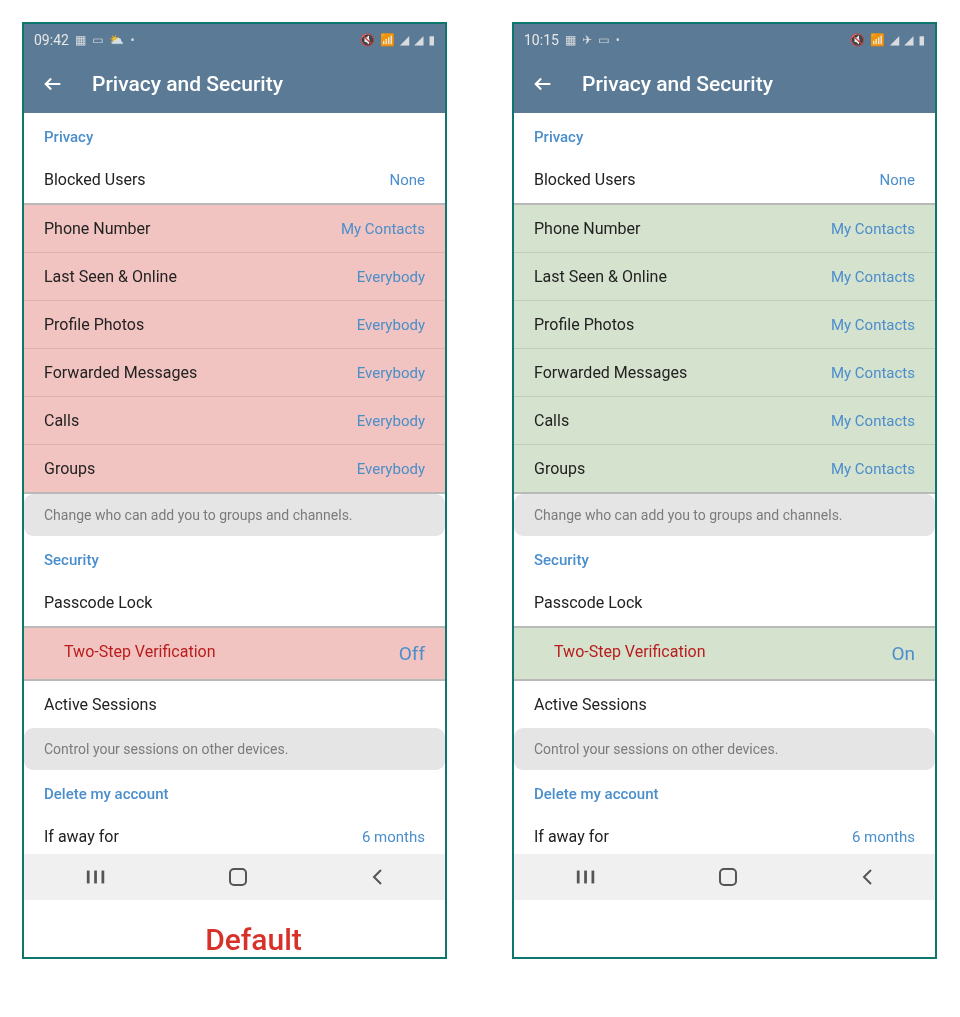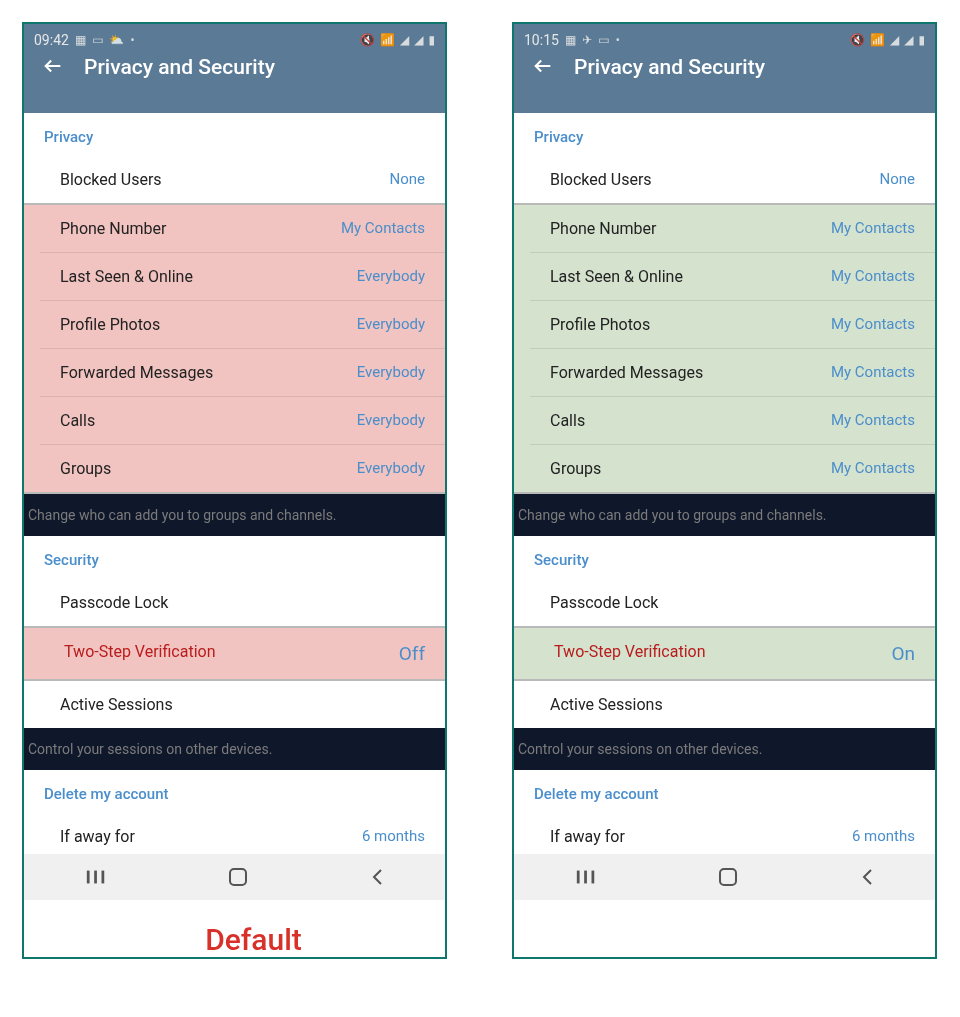--- a/index.html
+++ b/index.html
@@ -35,51 +35,52 @@
     font-weight: 400;
   }
   .status-left { display: flex; align-items: center; gap: 6px; }
   .status-right { display: flex; align-items: center; gap: 5px; }
   .status-icon { font-size: 12px; opacity: 0.9; }
   .header {
     height: 58px;
     background: #5a7a95;
     color: #fff;
     display: flex;
-    align-items: flex-start;
+    align-items: center;
     padding: 0 18px;
-    gap: 20px;
+    gap: 28px;
   }
   .back-icon svg { display: block; }
   .header-title { font-size: 21px; font-weight: 500; }
   .section-header {
     padding: 15px 20px 10px 20px;
     color: #4a8ecb;
     font-size: 15px;
     font-weight: 500;
   }
   .row {
     display: flex;
     justify-content: space-between;
+    align-items: center;
     padding: 14px 20px;
     font-size: 16px;
-    margin-left: 16px;
   }
   .row .label { color: #222; }
   .row .value { color: #4a8ecb; font-size: 15px; }
   .hl-red { background: #f2c4c1; border: 2px solid #b9b9b9; border-left: none; border-right: none; }
   .hl-green { background: #d5e2ce; border: 2px solid #b9b9b9; border-left: none; border-right: none; }
   .hl-group { }
   .hl-group .row { border-bottom: 1px solid rgba(0,0,0,0.09); }
   .hl-group .row:last-child { border-bottom: none; }
   .note {
-    background: #0f172a;
+    background: #e5e5e5;
     color: #7b7b7b;
     font-size: 14px;
-    padding: 13px 4px;
+    padding: 13px 20px;
+    border-radius: 9px;
   }
   .nav-bar {
     height: 46px;
     background: #f0f0f0;
     display: flex;
     justify-content: space-around;
     align-items: center;
   }
   .nav-btn svg { display: block; }
   .caption {

